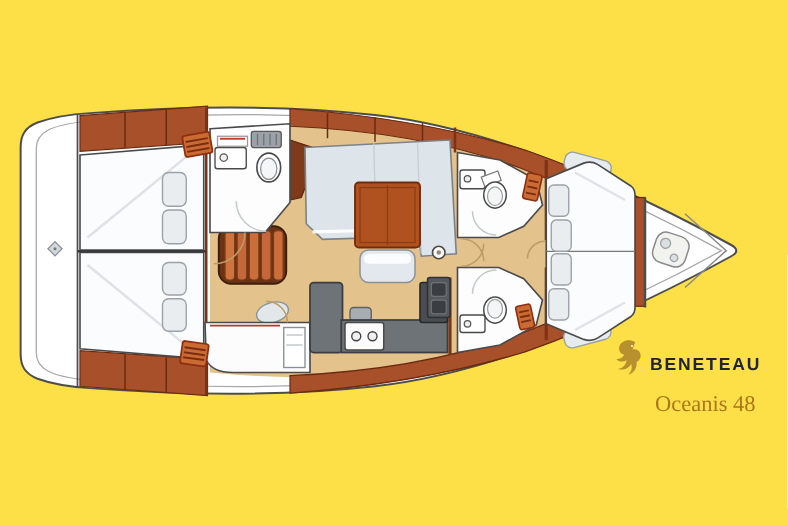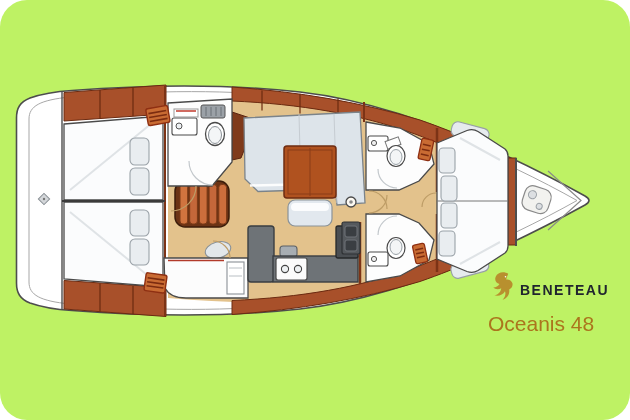--- a/index.html
+++ b/index.html
@@ -1,24 +1,24 @@
 <!DOCTYPE html>
 <html><head>
 <meta charset="utf-8">
 <style>
   html,body{margin:0;padding:0;background:#fff;}
-  .canvas{position:relative;width:630px;height:420px;background:#bef264;overflow:hidden;
-          font-family:"Liberation Sans", sans-serif;border-radius:27px;}
+  .canvas{position:relative;width:630px;height:420px;background:#fde047;overflow:hidden;
+          font-family:"Liberation Sans", sans-serif;}
   .plan-svg{position:absolute;left:0;top:0;}
   .brand-block{position:absolute;left:488px;top:271px;width:140px;}
   .brand-row{display:flex;align-items:center;gap:5px;}
   .brand-name{font-family:"Liberation Sans", sans-serif;font-weight:700;font-size:14px;
               letter-spacing:1.5px;color:#20252e;}
-  .model-name{font-family:Liberation Sans, sans-serif;font-size:21px;color:#ab751d;
-              margin-top:3px;}
+  .model-name{font-family:Liberation Serif, serif;font-size:18px;color:#ab751d;
+              margin-top:3px;margin-left:36px;}
 </style>
 </head>
 <body>
 
 <div class="canvas">
 
 <svg class="plan-svg" width="630" height="420" viewBox="0 0 630 420">
 
   <g>
     <path d="M30,98 C44,93 56,91.5 72,90.5 C150,84.5 228,84 300,92 C398,103 505,152 585,196 Q593,200.5 585,205 C505,249 398,298 300,309 C228,317 150,316.5 72,310.5 C56,309.5 44,308 30,303 C20,299 16.5,293 16.5,283 L16.5,118 C16.5,108 20,102 30,98 Z" fill="#ffffff" stroke="#4d4d4d" stroke-width="1.6"></path>

